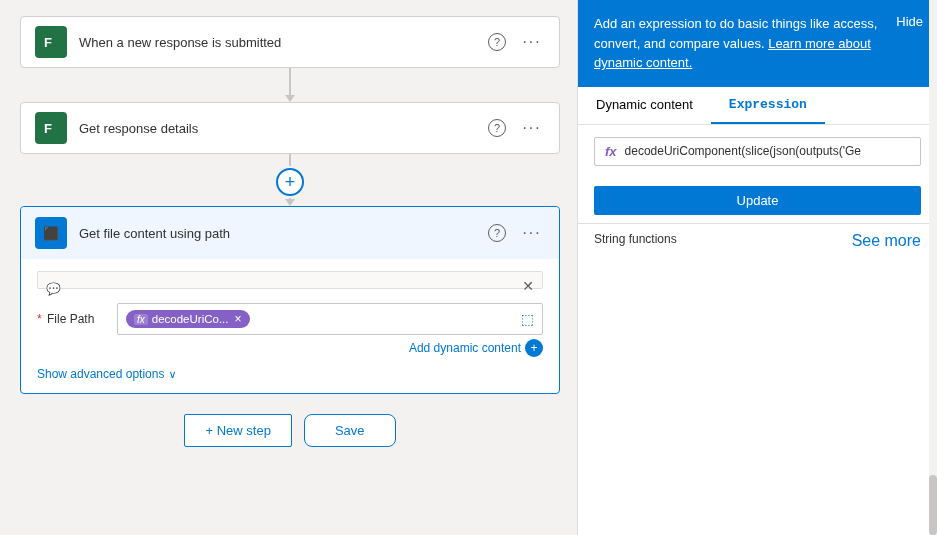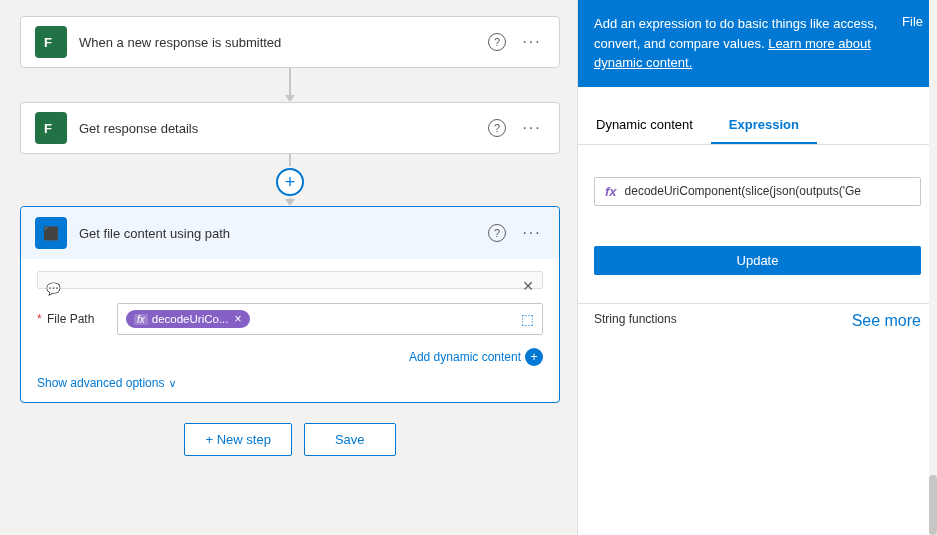--- a/index.html
+++ b/index.html
@@ -132,21 +132,21 @@
       cursor: pointer;
       color: #605e5c;
       font-size: 14px;
       background: none;
       border: none;
     }
 
     .field-row {
       display: flex;
       align-items: center;
-      margin-bottom: 13px;
+      margin-bottom: 4px;
     }
     .field-label {
       font-size: 12px;
       color: #323130;
       min-width: 80px;
     }
     .field-label .required {
       color: #d13438;
       margin-right: 2px;
     }
@@ -233,38 +233,37 @@
       border-radius: 2px;
       cursor: pointer;
       font-size: 13px;
       font-family: 'Segoe UI', sans-serif;
     }
     .btn-save {
       border: 1.5px solid #0078d4;
       background: #fff;
       color: #0078d4;
       padding: 8px 30px;
-      border-radius: 2px;
+      border-radius: 8px;
       cursor: pointer;
       font-size: 13px;
       font-family: 'Segoe UI', sans-serif;
     }
 
     
     .right-panel {
       position: absolute;
       right: 0;
       top: 0;
       width: 360px;
       height: 535px;
       background: #fff;
       border-left: 1px solid #e1dfdd;
       display: flex;
       flex-direction: column;
-      gap: 20px;
     }
 
     .panel-header {
       background: #0078d4;
       color: #fff;
       padding: 14px 16px;
       font-size: 13px;
       line-height: 1.5;
       position: relative;
       flex-shrink: 0;
@@ -294,20 +293,21 @@
       padding: 10px 18px;
       font-size: 13px;
       cursor: pointer;
       color: #000000;
       border-bottom: 2px solid transparent;
     }
     .panel-tab.active {
       color: #0078d4;
       border-bottom: 2px solid #0078d4;
       font-weight: 600;
+      font-family: Liberation Mono, monospace;
     }
 
     .panel-expression-area {
       padding: 12px 16px;
       flex-shrink: 0;
     }
 
     .expression-input-row {
       display: flex;
       align-items: center;
@@ -500,21 +500,21 @@
       <button class="btn-save">Save</button>
     </div>
 
   </div>
 
   <div class="right-panel">
 
     <div class="panel-header">
       <span>Add an expression to do basic things like access, convert, and compare values. </span>
       <a>Learn more about dynamic content.</a>
-      <button class="panel-hide">File</button>
+      <button class="panel-hide">Hide</button>
     </div>
 
     <div class="panel-tabs">
       <div class="panel-tab">
         <span>Dynamic content</span>
       </div>
       <div class="panel-tab active">
         <span>Expression</span>
       </div>
     </div>

